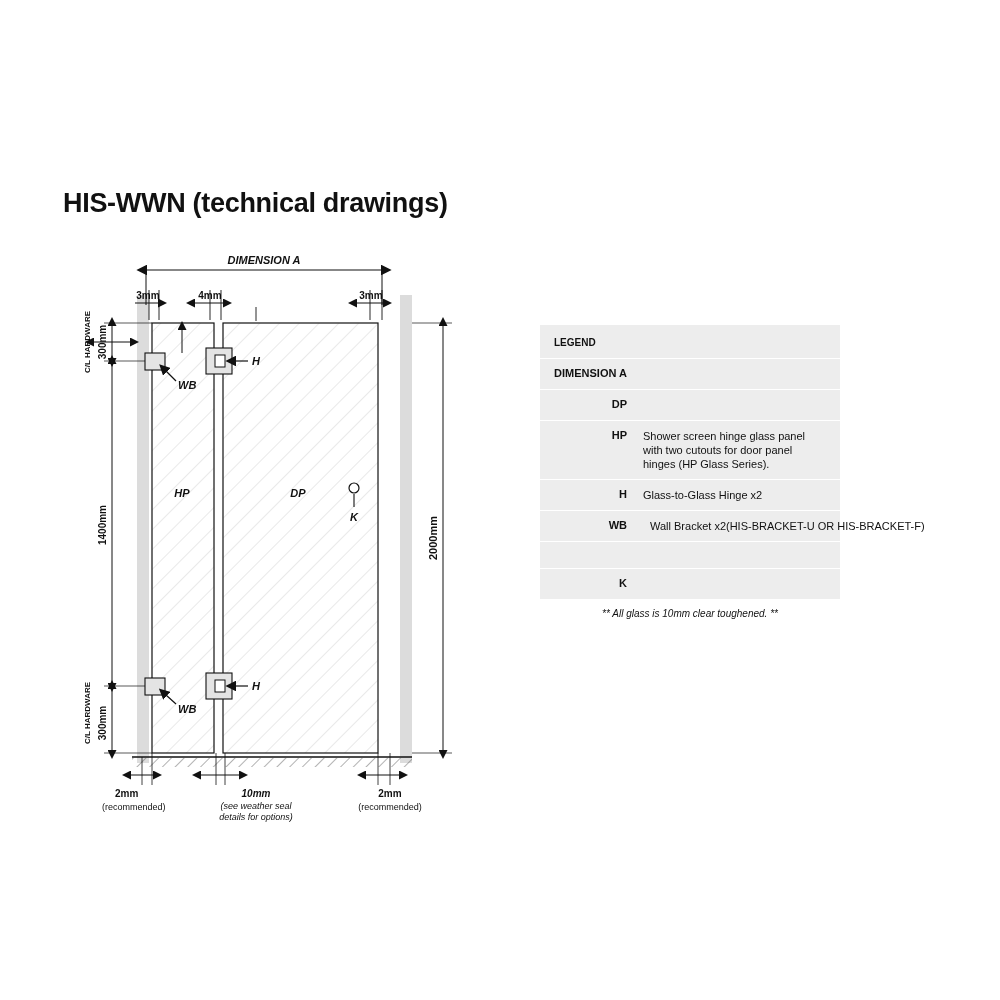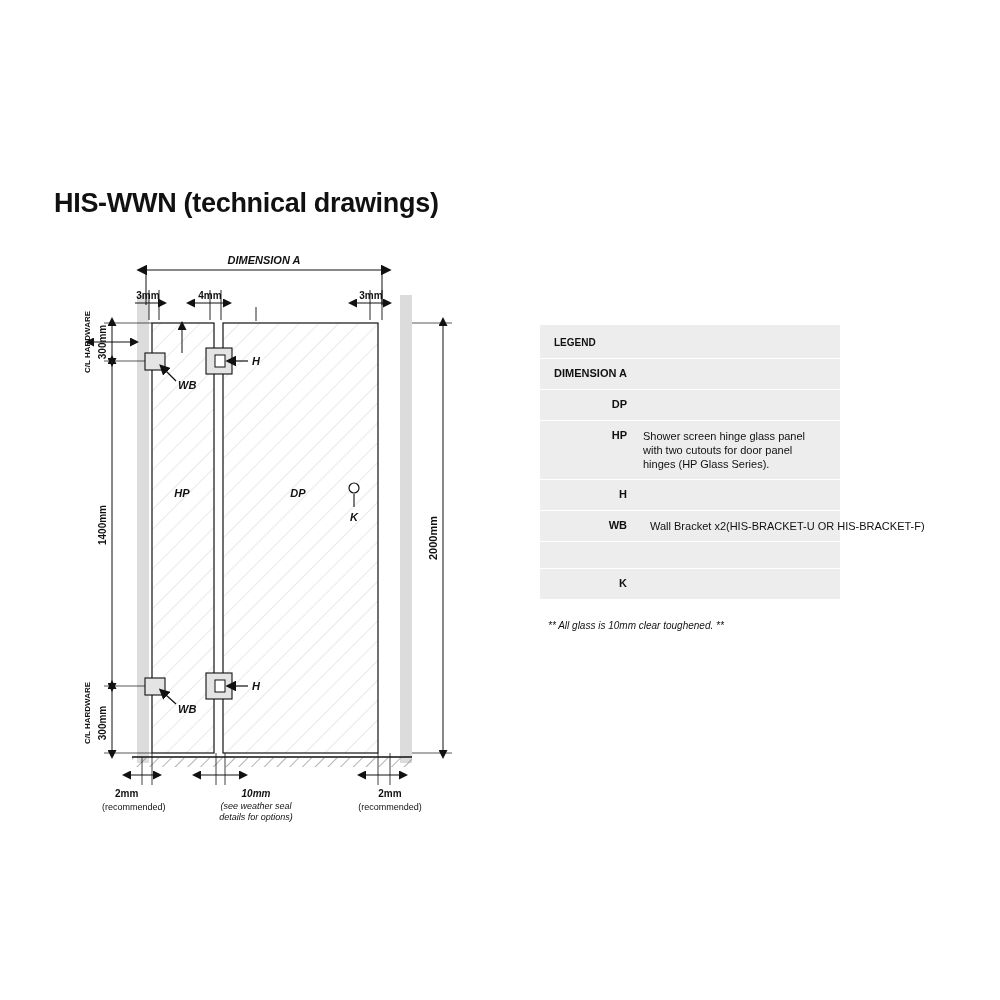--- a/index.html
+++ b/index.html
@@ -6,21 +6,21 @@
   body{
     width:1000px;height:1000px;
     background:#ffffff;
     font-family:"Liberation Sans", sans-serif;
     color:#111;
     position:relative;
     overflow:hidden;
   }
   .page-title{
     position:absolute;
-    left:54px; top:188px;
+    left:63px; top:188px;
     font-size:27px;
     font-weight:bold;
     letter-spacing:-0.3px;
     color:#111;
   }
   
   #drawing{position:absolute;left:60px;top:245px;width:450px;height:600px;}
   #drawing svg{display:block;}
   .lbl{font-family:"Liberation Sans", sans-serif;fill:#111;}
   .lbl-b{font-weight:bold;}
@@ -62,22 +62,22 @@
     box-sizing:border-box;
     white-space:pre-line;
   }
   .lrow.wide .val{
     white-space:nowrap;
     overflow:visible;
     margin-left:7px;
   }
   .lrow.spacer{min-height:26px;}
   #legend .footnote{
-    padding:20px 8px 10px 8px;
-    text-align:left;
+    padding:8px 8px 10px 8px;
+    text-align:center;
     font-style:italic;
     font-size:10px;
     background:#ffffff;
   }
 </style>
 </head>
 <body>
 
 <div class="page-title">HIS-WWN (technical drawings)</div>
 
@@ -210,20 +210,21 @@
     <div class="key">DP</div>
   </div>
   <div class="lrow">
     <div class="key">HP</div>
     <div class="val">Shower screen hinge glass panel
 with two cutouts for door panel
 hinges (HP Glass Series).</div>
   </div>
   <div class="lrow">
     <div class="key">H</div>
+    <div class="val">Glass-to-Glass Hinge x2</div>
   </div>
   <div class="lrow wide">
     <div class="key">WB</div>
     <div class="val">Wall Bracket x2(HIS-BRACKET-U OR HIS-BRACKET-F)</div>
   </div>
   <div class="lrow spacer">
     <div class="key"></div>
     <div class="val"></div>
   </div>
   <div class="lrow">

